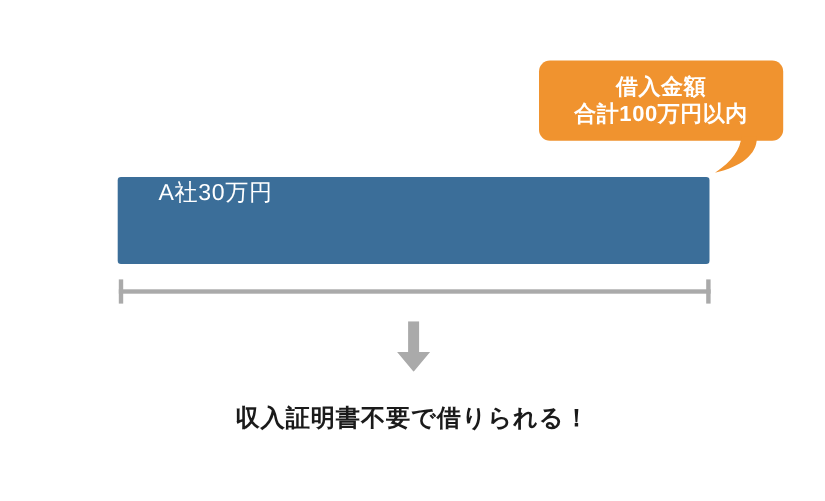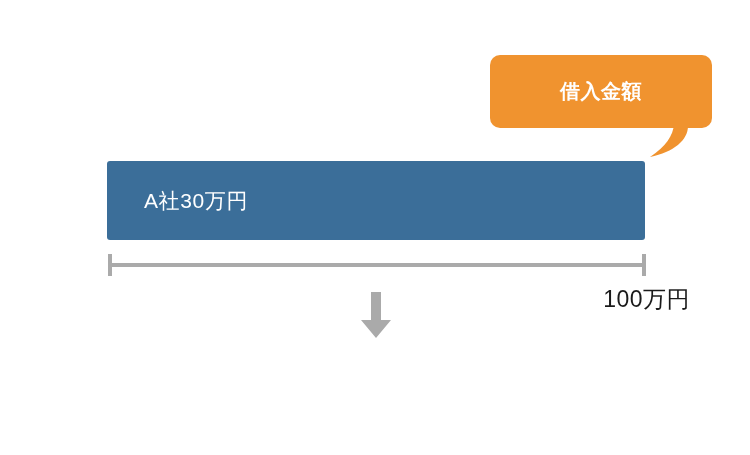--- a/index.html
+++ b/index.html
@@ -61,21 +61,20 @@
     width: 538px;
     height: 79px;
     background: #3B6E99;
     border-radius: 3px;
     display: flex;
     overflow: hidden;
   }
   .seg {
     position: relative;
     display: flex;
-    align-items: center;
     justify-content: center;
     height: 100%;
   }
   .seg-label {
     color: #ffffff;
     font-size: 21px;
     font-weight: normal;
     letter-spacing: 0.6px;
     white-space: nowrap;
   }
@@ -149,37 +148,38 @@
     white-space: nowrap;
   }
 </style>
 </head>
 <body>
 
 <div id="stage">
 
   <div class="callout">
     <div class="callout-line">借入金額</div>
+    <div class="callout-line">合計100万円以内</div>
   </div>
 
   <svg class="callout-tail" viewBox="0 0 44 34">
     <path d="M 40 0 L 40 2 C 40 16 26 28 2 33 C 18 22 25 12 26 0 Z" fill="#F0932F"></path>
   </svg>
 
   <div class="bar">
     <div class="seg" style="width:178px">
       <span class="seg-label">A社30万円</span>
     </div>
   </div>
   <div class="divider" id="divider-1"></div>
   <div class="divider" id="divider-2"></div>
 
   <div class="rule-line"></div>
   <div class="rule-cap" id="rule-cap-left"></div>
   <div class="rule-cap" id="rule-cap-right"></div>
-  <div class="rule-value">100万円</div>
 
   <svg class="down-arrow" viewBox="0 0 36 46">
     <polygon points="13,0 23,0 23,28 33,28 18,46 3,28 13,28" fill="#AAAAAA"></polygon>
   </svg>
 
+  <div class="caption">収入証明書不要で借りられる！</div>
 
 </div>
 
 </body></html>

